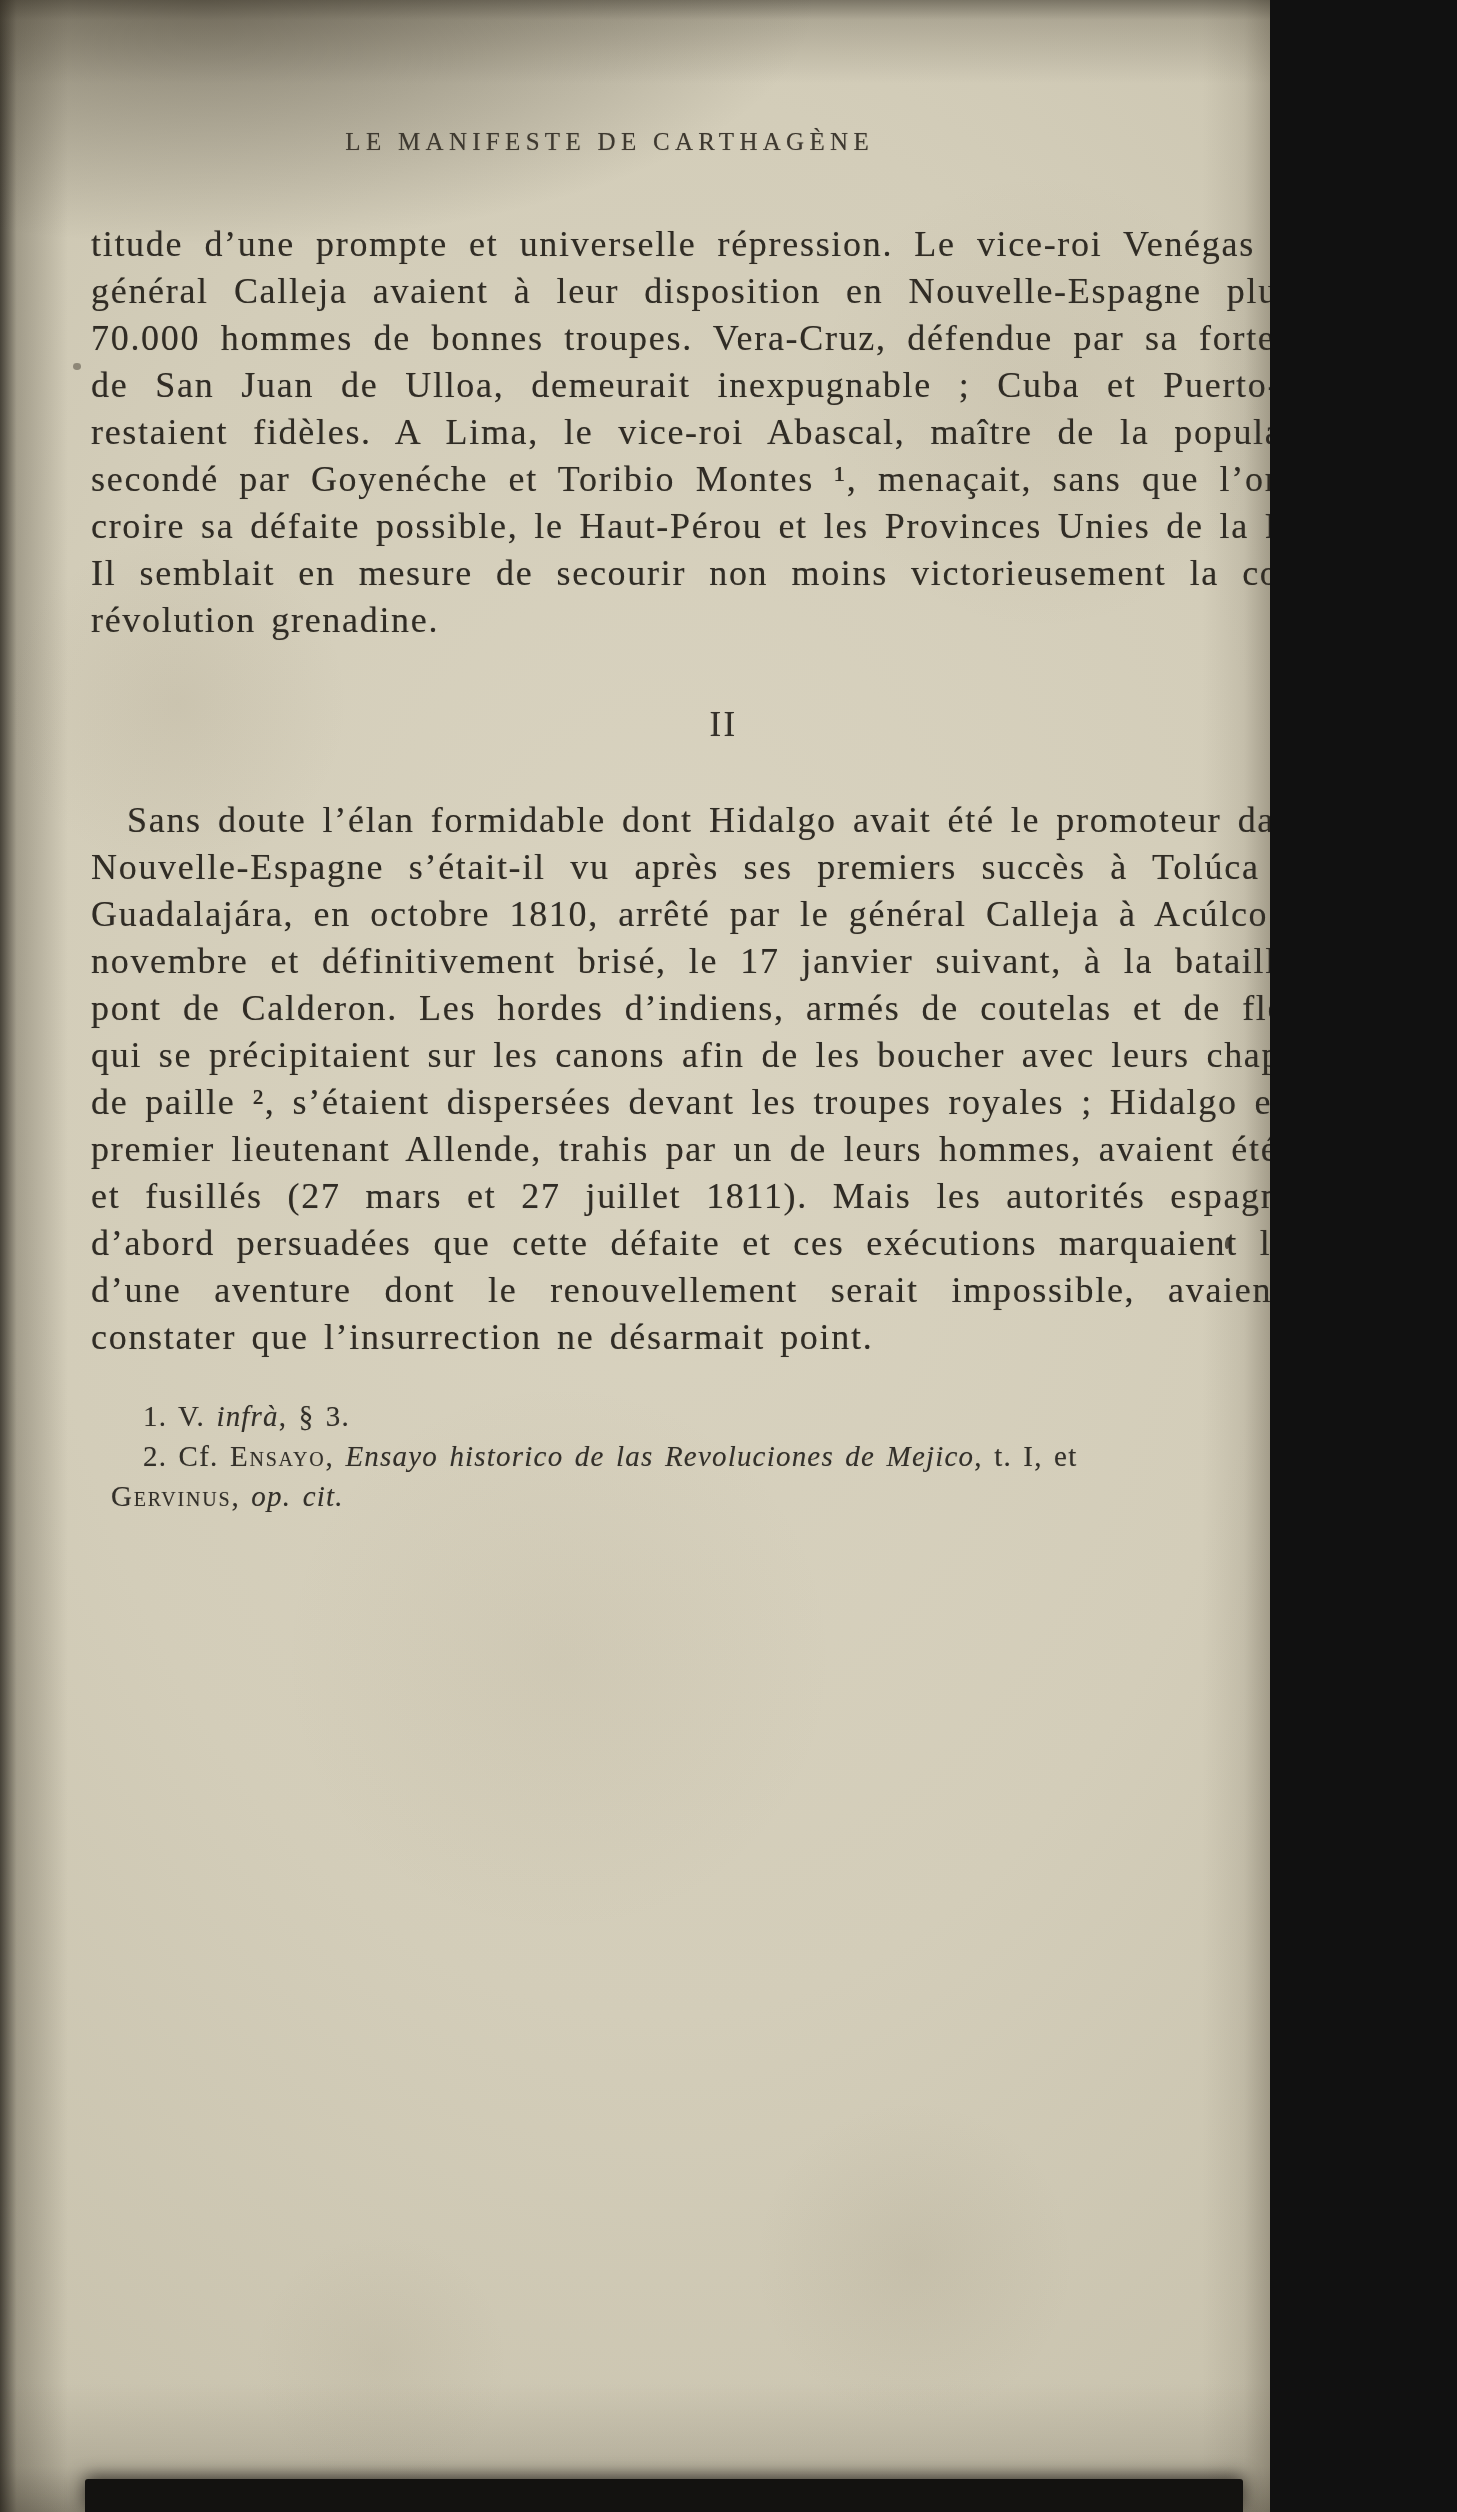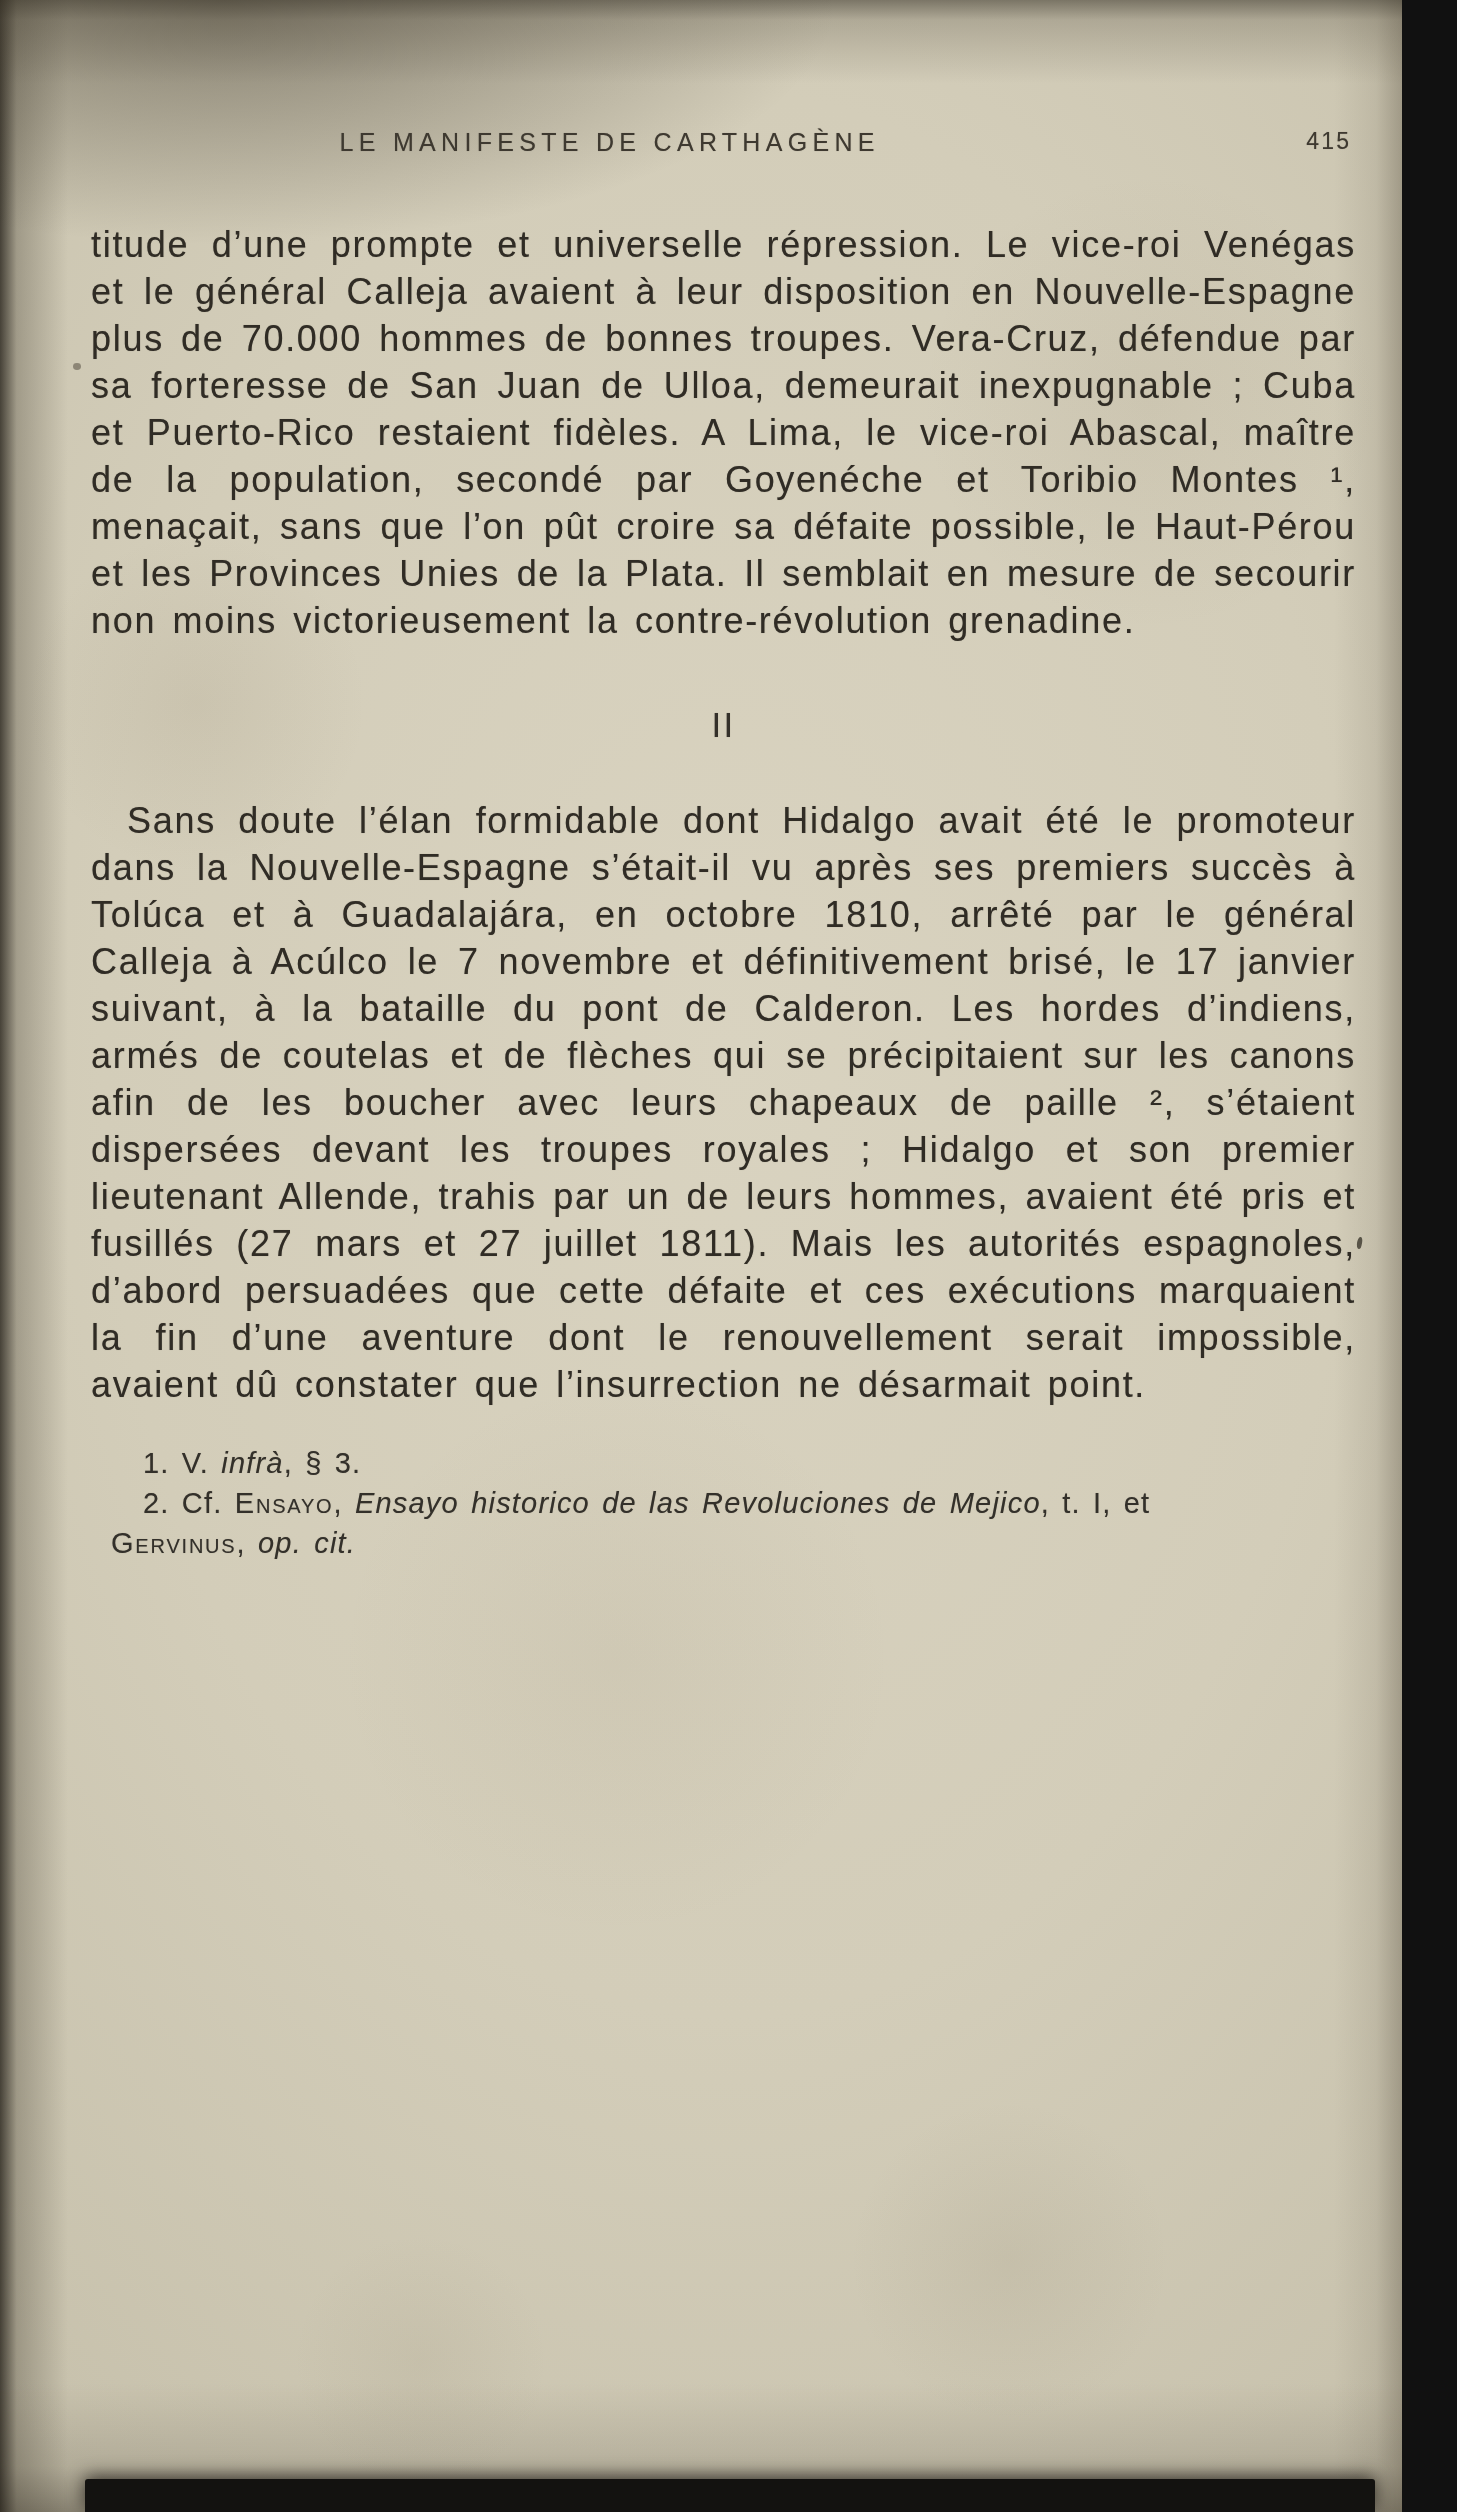--- a/index.html
+++ b/index.html
@@ -2,24 +2,24 @@
 <html lang="fr" style="font-size:12px"><head>
 <meta charset="utf-8">
 <style>
   html, body {
     margin: 0;
     padding: 0;
     background: #111;
   }
   .scan {
     position: relative;
-    width: 1402px;
+    width: 1270px;
     height: 2512px;
     overflow: hidden;
-    font-family: Liberation Sans, sans-serif;
+    font-family: Liberation Serif, serif;
     background-color: #d2ccb8;
     background-image:
       radial-gradient(ellipse 988px 395px at 16% 0%, rgba(58,52,40,0.50), rgba(58,52,40,0) 62%),
       linear-gradient(180deg, rgba(52,47,36,0.55) 0px, rgba(75,68,54,0.25) 20px, rgba(75,68,54,0) 84px),
       linear-gradient(90deg, rgba(32,28,21,0.78) 0px, rgba(56,50,38,0.30) 16.7px, rgba(70,63,50,0) 68px),
       linear-gradient(270deg, rgba(88,80,64,0.38) 0px, rgba(88,80,64,0.12) 26px, rgba(88,80,64,0) 68px),
       linear-gradient(0deg, rgba(56,50,39,0.45) 0px, rgba(56,50,39,0.15) 46px, rgba(56,50,39,0) 129px),
       radial-gradient(ellipse 1140px 1747px at 52% 42%, #d9d3c0 0%, #d3cdb9 55%, #c7c1ac 100%);
   }
   .texture {

